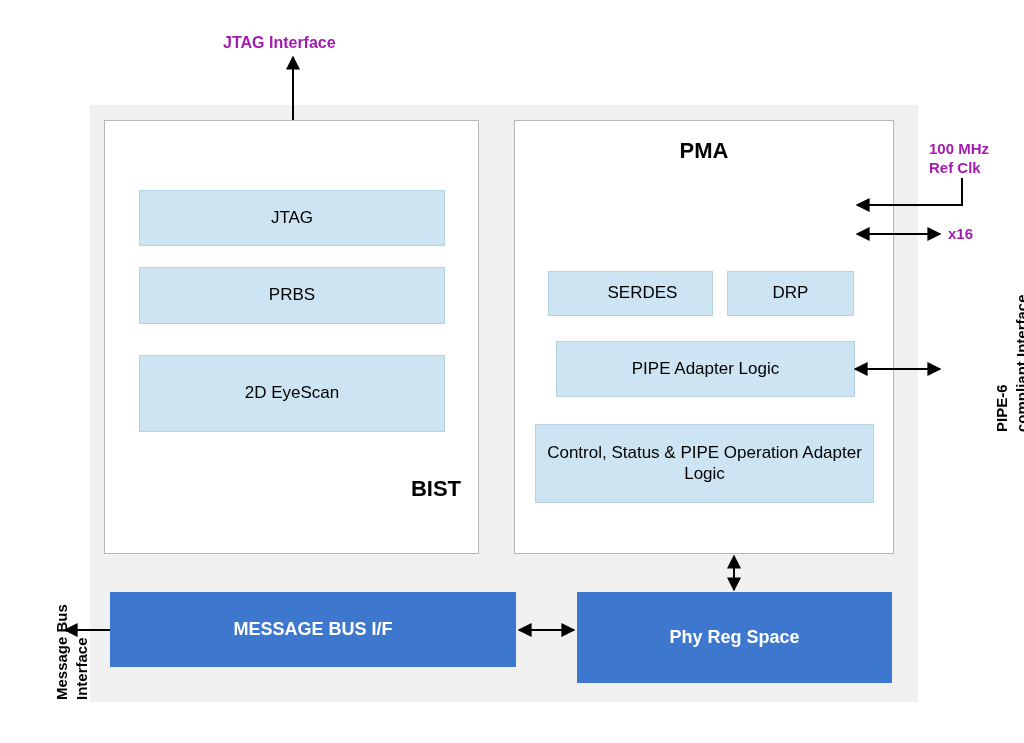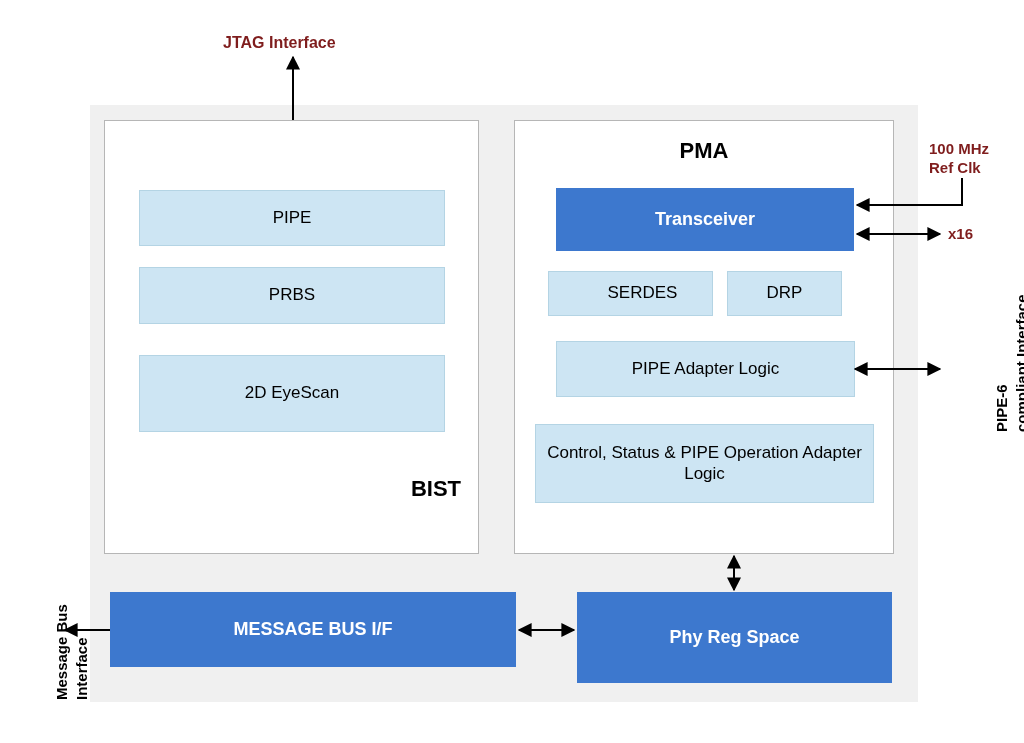--- a/index.html
+++ b/index.html
@@ -64,42 +64,42 @@
   }
 
   
   #blk-jtag     { left: 139px; top: 190px; width: 306px; height: 56px; }
   #blk-prbs     { left: 139px; top: 267px; width: 306px; height: 57px; }
   #blk-eyescan  { left: 139px; top: 355px; width: 306px; height: 77px; }
 
   
   #blk-transceiver { left: 556px; top: 188px; width: 298px; height: 63px; }
   #blk-serdes      { left: 548px; top: 271px; width: 165px; height: 45px; padding-left: 24px; }
-  #blk-drp         { left: 727px; top: 271px; width: 115px; height: 45px; }
+  #blk-drp         { left: 727px; top: 271px; width: 127px; height: 45px; }
   #blk-pipe-adapter{ left: 556px; top: 341px; width: 299px; height: 56px; }
   #blk-control     { left: 535px; top: 424px; width: 339px; height: 79px; }
 
   
   #blk-message-bus { left: 110px; top: 592px; width: 406px; height: 75px; }
   #blk-phy-reg     { left: 577px; top: 592px; width: 315px; height: 91px; }
 
   
   .section-title {
     font-size: 22px;
     font-weight: bold;
     color: #000000;
   }
   #pma-title  { left: 514px; top: 138px; width: 380px; text-align: center; }
   #bist-title { left: 104px; top: 476px; width: 357px; text-align: right; }
 
   
   .label {
     font-size: 15px;
     font-weight: bold;
-    color: #7f1d1d;
+    color: #a21caf;
     line-height: 1.25;
   }
   #label-jtag-interface { left: 223px; top: 33px; font-size: 16px; }
   #label-refclk  { left: 929px; top: 140px; text-align: left; }
   #label-x16     { left: 948px; top: 225px; }
 
   .vlabel {
     font-size: 15px;
     font-weight: bold;
     color: #000000;
@@ -128,40 +128,37 @@
 </head>
 <body>
 
 <div id="canvas">
 
   <div class="abs" id="chip-panel"></div>
 
   <div class="abs sub-panel" id="bist-panel"></div>
 
   <div class="abs block block-light" id="blk-jtag">
-    <span>PIPE</span>
+    <span>JTAG</span>
   </div>
 
   <div class="abs block block-light" id="blk-prbs">
     <span>PRBS</span>
   </div>
 
   <div class="abs block block-light" id="blk-eyescan">
     <span>2D EyeScan</span>
   </div>
 
   <div class="abs section-title" id="bist-title">BIST</div>
 
   <div class="abs sub-panel" id="pma-panel"></div>
 
   <div class="abs section-title" id="pma-title">PMA</div>
 
-  <div class="abs block block-blue" id="blk-transceiver">
-    <span>Transceiver</span>
-  </div>
 
   <div class="abs block block-light" id="blk-serdes">
     <span>SERDES</span>
   </div>
 
   <div class="abs block block-light" id="blk-drp">
     <span>DRP</span>
   </div>
 
   <div class="abs block block-light" id="blk-pipe-adapter">

